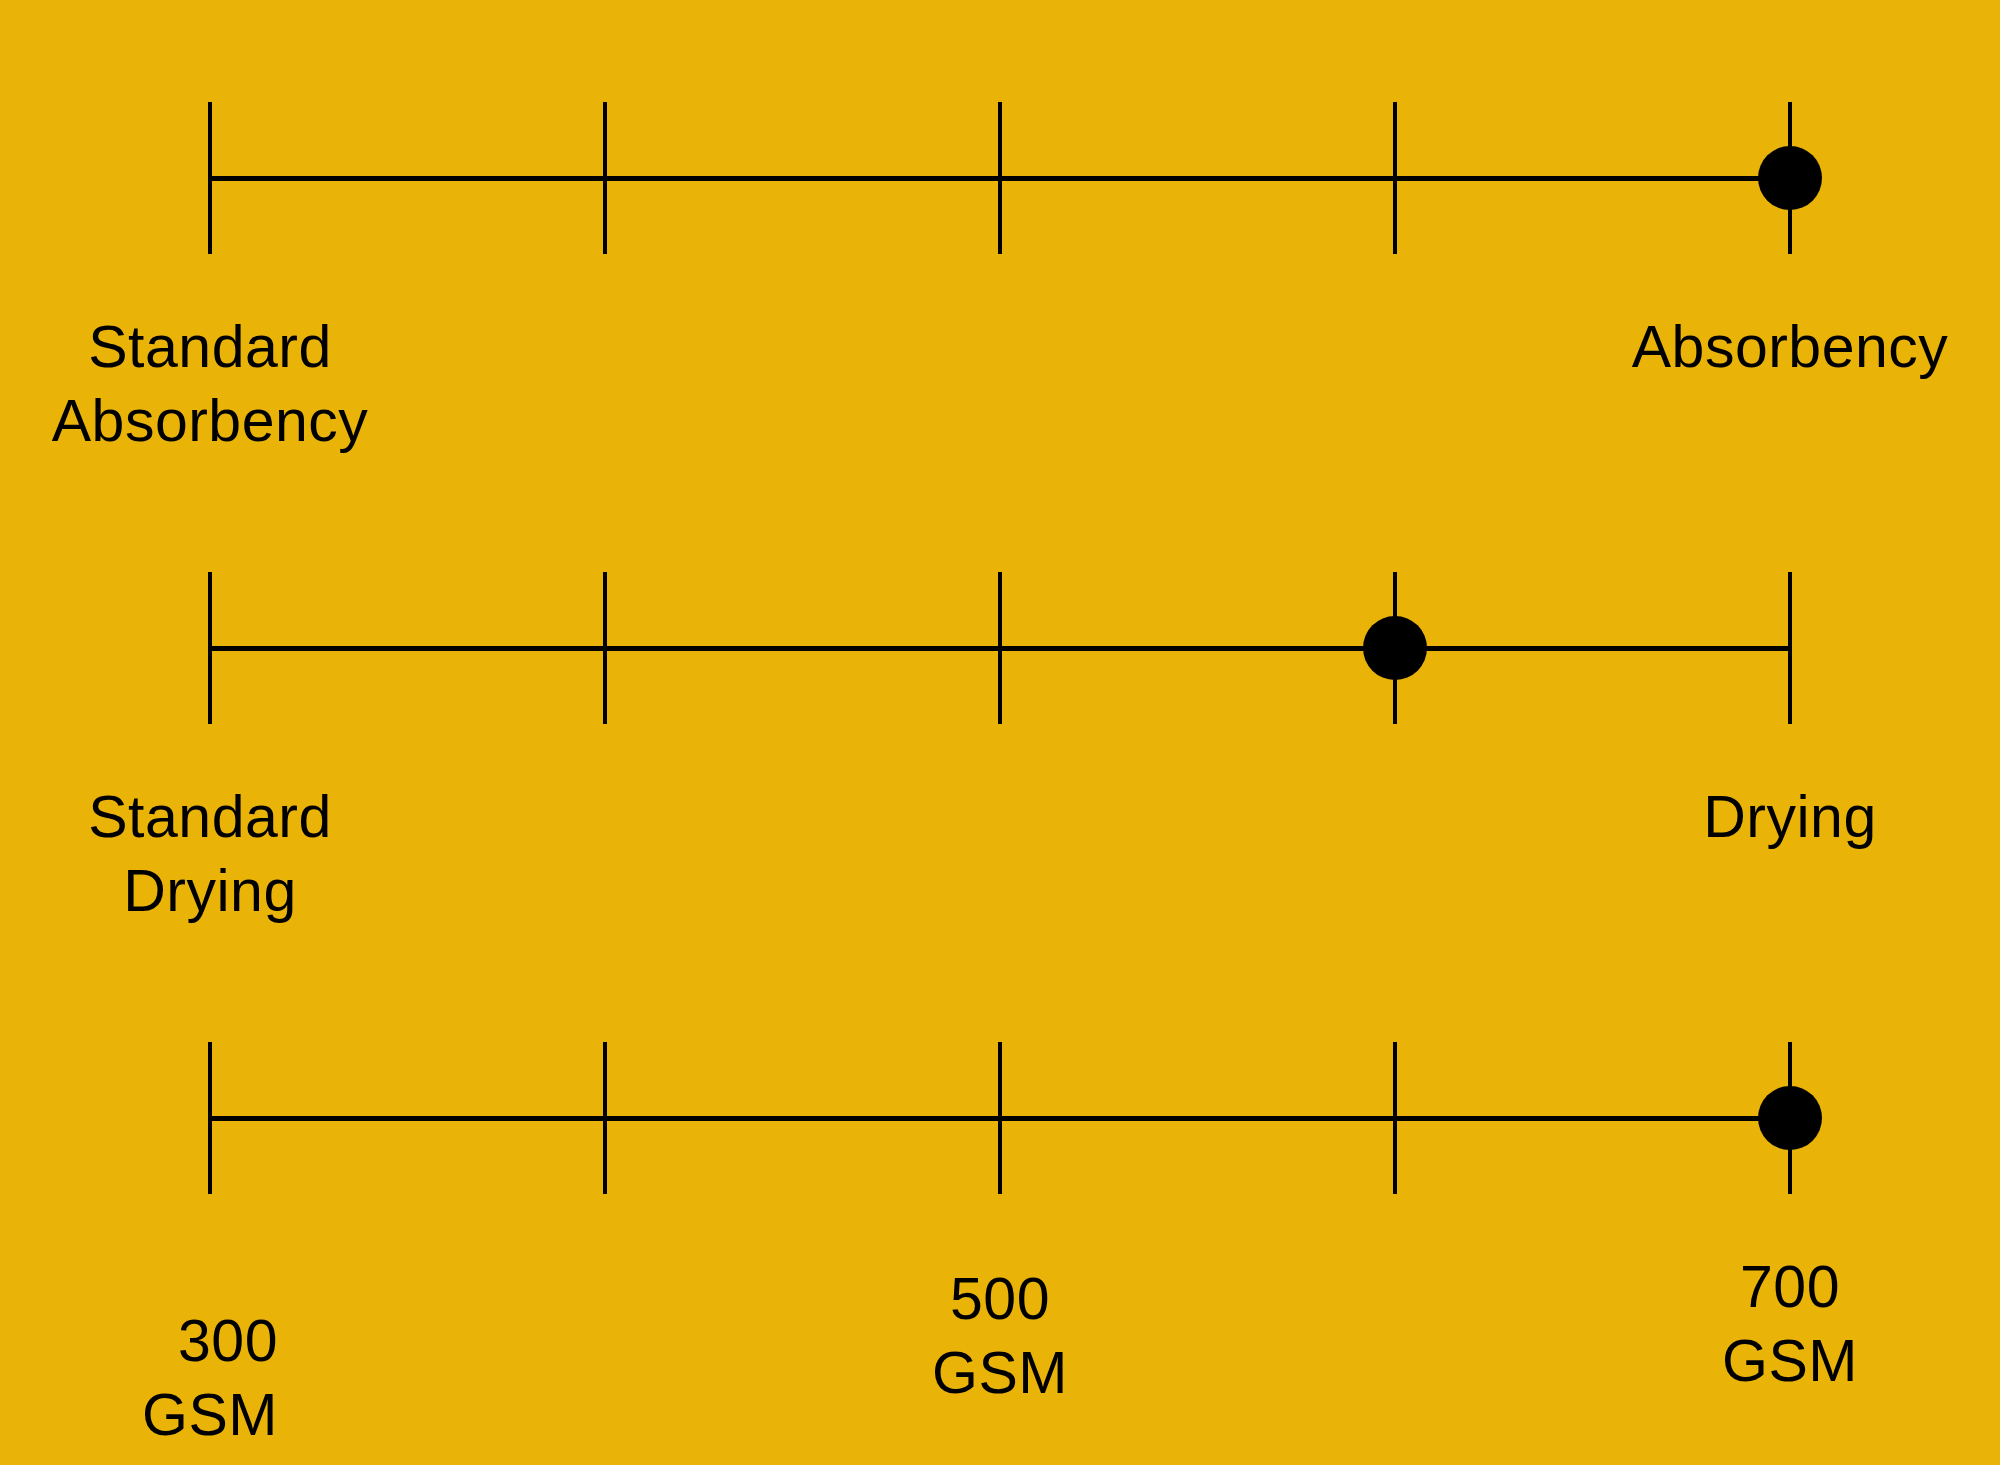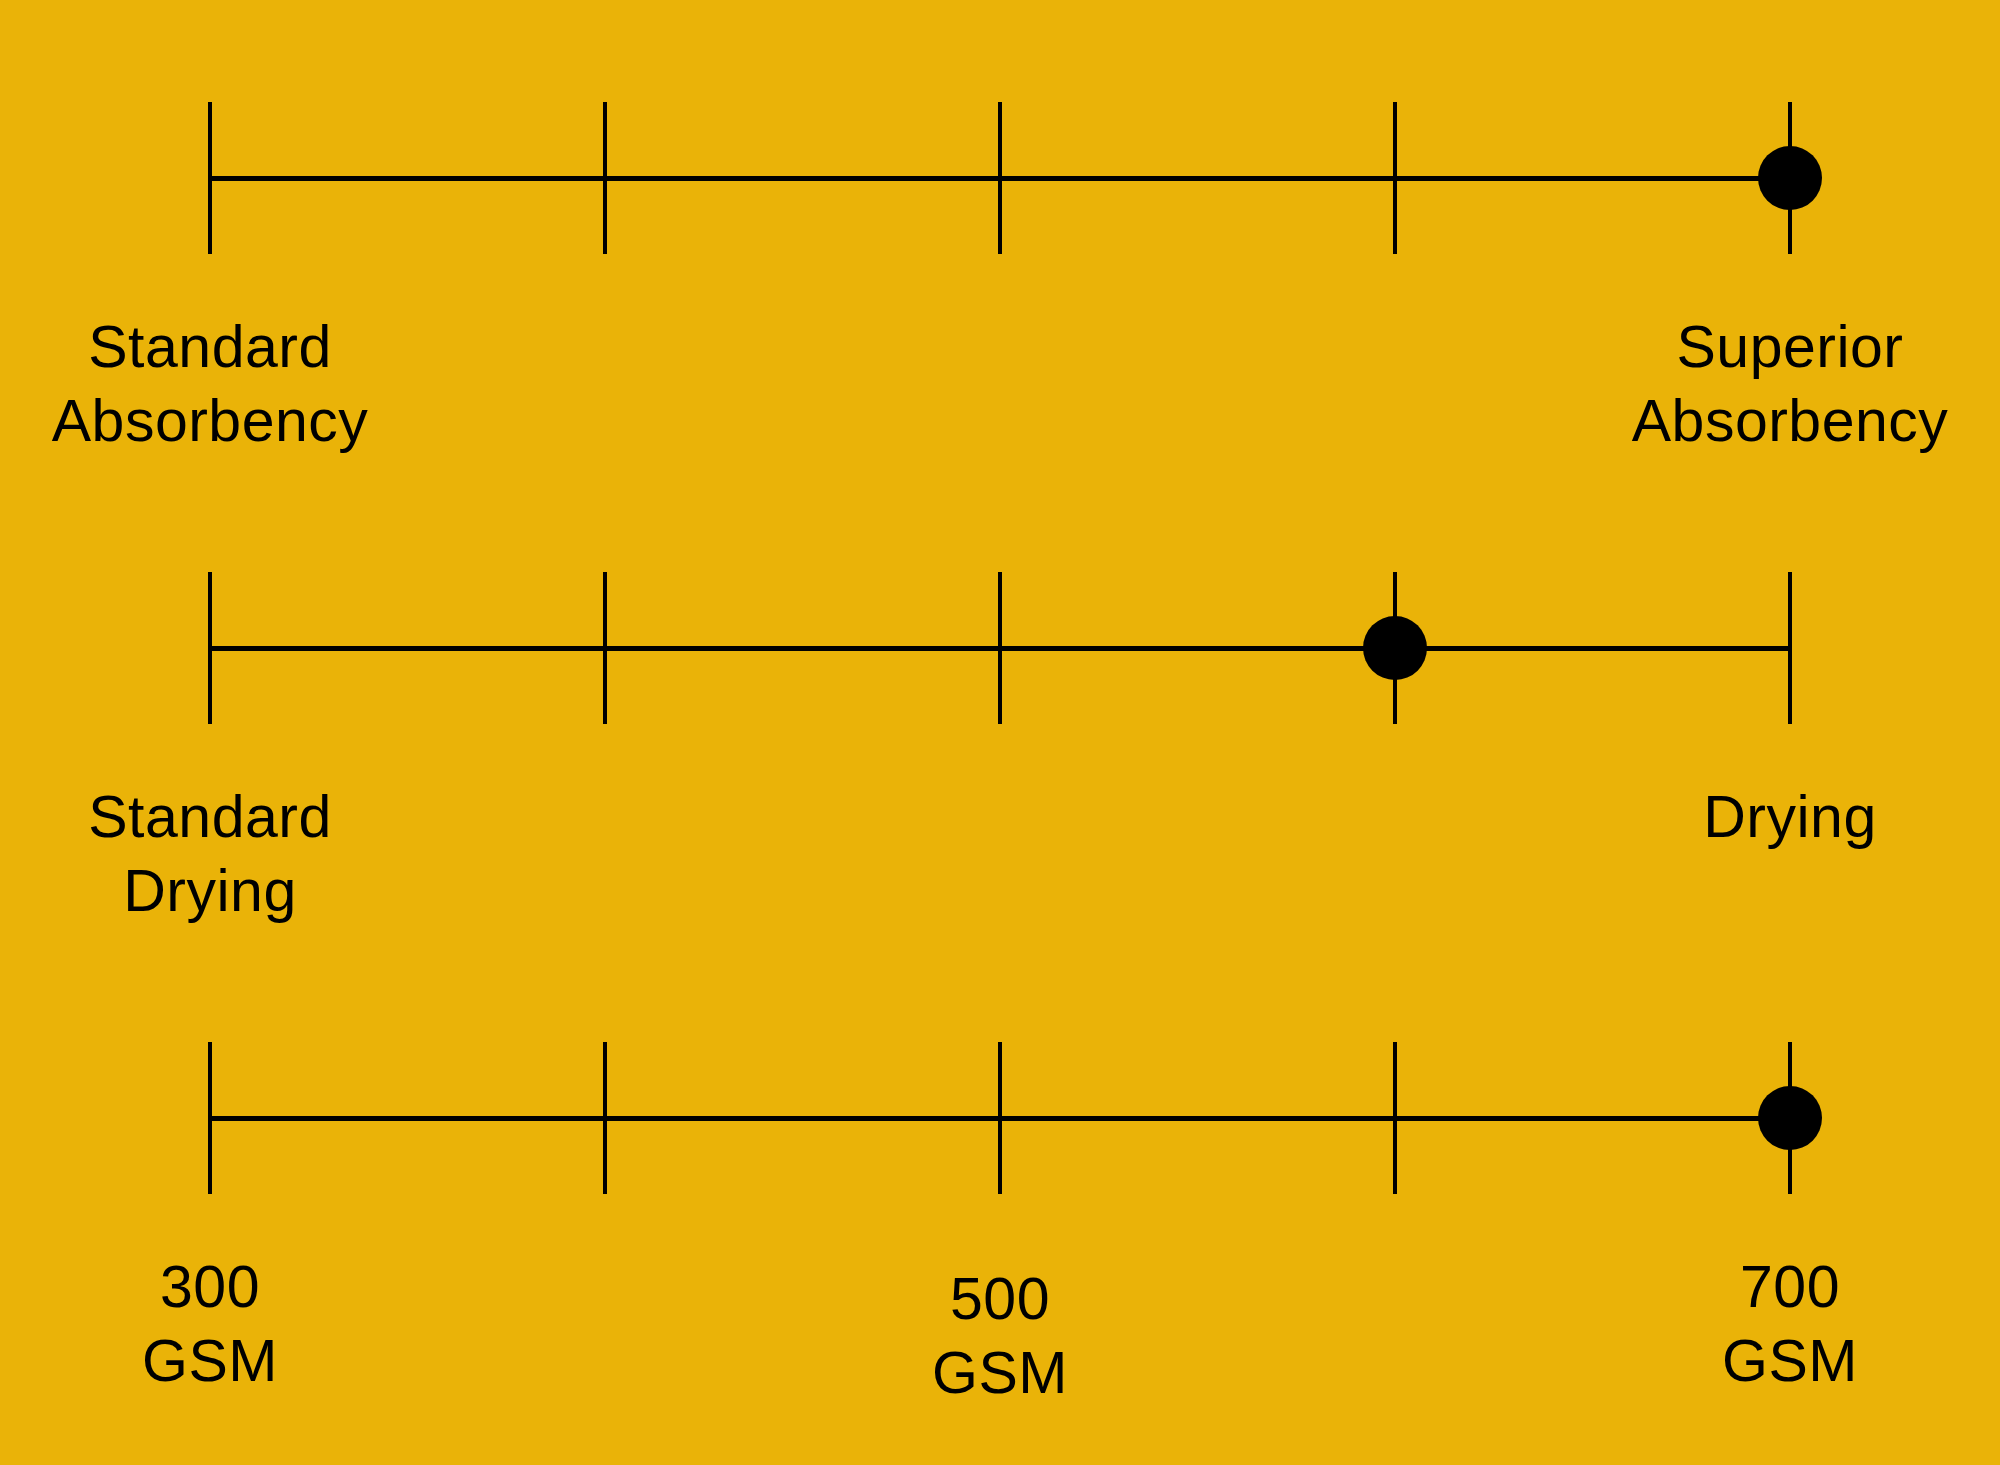--- a/index.html
+++ b/index.html
@@ -40,21 +40,20 @@
       <div class="tick" style="left: 603px; top: 102px; height: 152px;"></div>
       <div class="tick" style="left: 998px; top: 102px; height: 152px;"></div>
       <div class="tick" style="left: 1393px; top: 102px; height: 152px;"></div>
       <div class="tick" style="left: 1788px; top: 102px; height: 152px;"></div>
       <div class="dot" style="left: 1758px; top: 146px; width: 64px; height: 64px;"></div>
       <div class="scale-label" style="left: 210px; top: 310px;">
         <div>Standard</div>
         <div>Absorbency</div>
       </div>
       <div class="scale-label" style="left: 1790px; top: 310px;">
-        <div>Superior</div>
         <div>Absorbency</div>
       </div>
     </section>
   <section class="scale">
       <div class="axis-line" style="left: 210px; top: 645.5px; width: 1580px;"></div>
       <div class="tick" style="left: 208px; top: 572px; height: 152px;"></div>
       <div class="tick" style="left: 603px; top: 572px; height: 152px;"></div>
       <div class="tick" style="left: 998px; top: 572px; height: 152px;"></div>
       <div class="tick" style="left: 1393px; top: 572px; height: 152px;"></div>
       <div class="tick" style="left: 1788px; top: 572px; height: 152px;"></div>
@@ -68,21 +67,21 @@
       </div>
     </section>
   <section class="scale">
       <div class="axis-line" style="left: 210px; top: 1115.5px; width: 1580px;"></div>
       <div class="tick" style="left: 208px; top: 1042px; height: 152px;"></div>
       <div class="tick" style="left: 603px; top: 1042px; height: 152px;"></div>
       <div class="tick" style="left: 998px; top: 1042px; height: 152px;"></div>
       <div class="tick" style="left: 1393px; top: 1042px; height: 152px;"></div>
       <div class="tick" style="left: 1788px; top: 1042px; height: 152px;"></div>
       <div class="dot" style="left: 1758px; top: 1086px; width: 64px; height: 64px;"></div>
-      <div class="scale-label" style="left: 210px; top: 1250px;">
+      <div class="scale-label" style="left: 210px; top: 1304px; text-align: right;">
         <div>300</div>
         <div>GSM</div>
       </div>
       <div class="scale-label" style="left: 1000px; top: 1262px;">
         <div>500</div>
         <div>GSM</div>
       </div>
       <div class="scale-label" style="left: 1790px; top: 1250px;">
         <div>700</div>
         <div>GSM</div>

